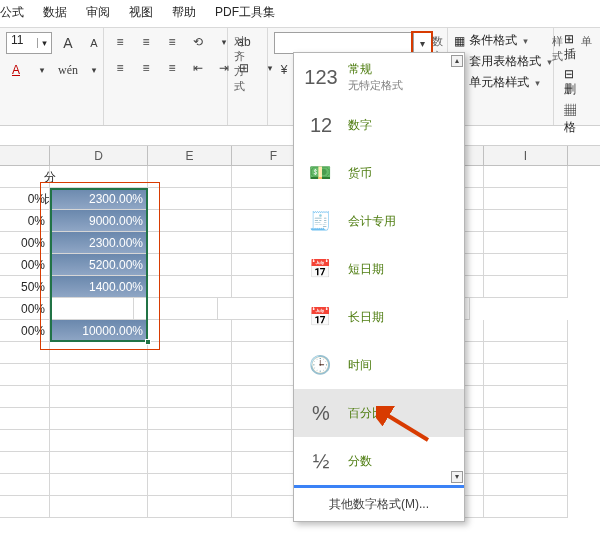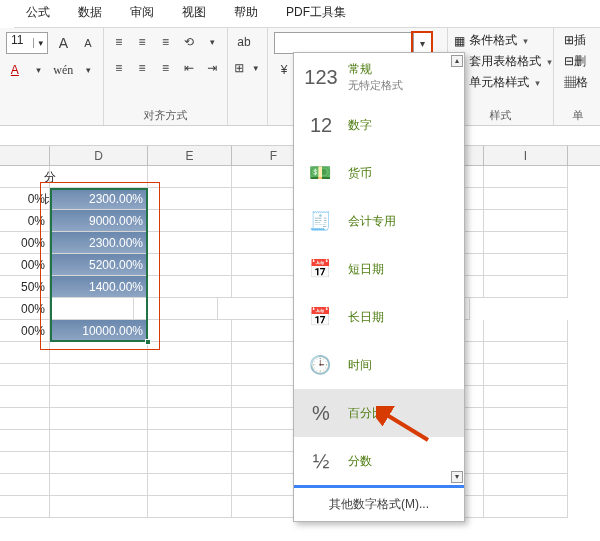--- a/index.html
+++ b/index.html
@@ -9,38 +9,37 @@
     background: #fff;
     color: #262626;
     width: 600px;
     height: 541px;
     overflow: hidden;
     position: relative;
   }
   
   .menubar {
     display: flex;
-    gap: 28px;
-    padding: 4px 0 6px 12px;
+    gap: 19px;
+    padding: 4px 0 6px 0;
     border-bottom: 1px solid #d9d9d9;
-    margin-left: 14px;
   }
   .menubar span { color: #262626; }
   
   .ribbon {
     display: flex;
     border-bottom: 1px solid #d0d0d0;
     height: 98px;
     background: #f7f7f7;
   }
   .group {
     border-right: 1px solid #d9d9d9;
     padding: 4px 6px 2px 6px;
     display: flex;
-    flex-direction: column;
+    flex-direction: row;
     justify-content: space-between;
   }
   .group-inner { flex: 1; display: flex; flex-direction: column; gap: 6px; }
   .group-label { text-align: center; font-size: 11px; color: #595959; padding-top: 2px; }
   .row { display: flex; align-items: center; gap: 6px; }
   .tiny-btn {
     width: 20px; height: 20px; display:flex; align-items:center; justify-content:center;
     font-size: 12px; color:#404040;
   }
   .num-format-box {

